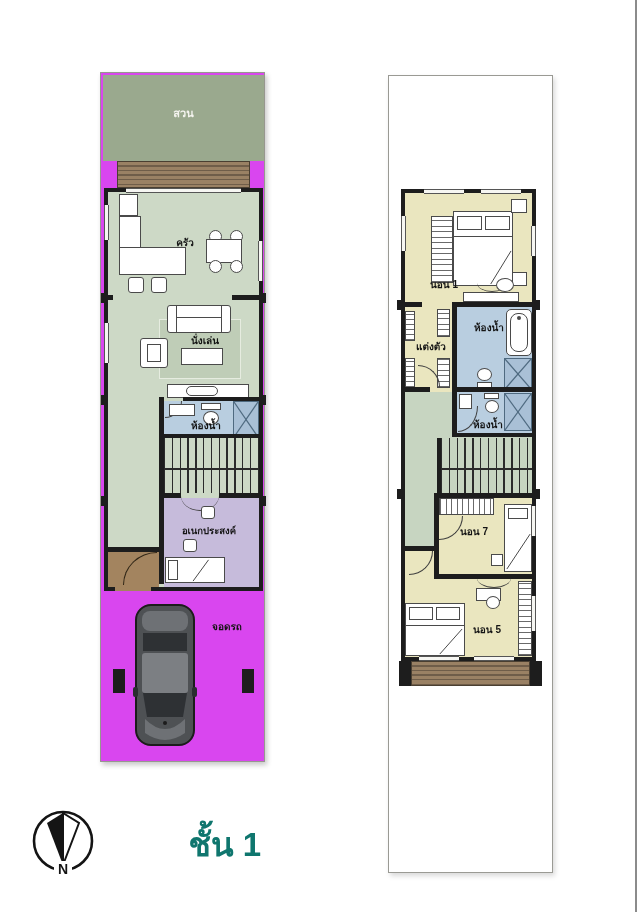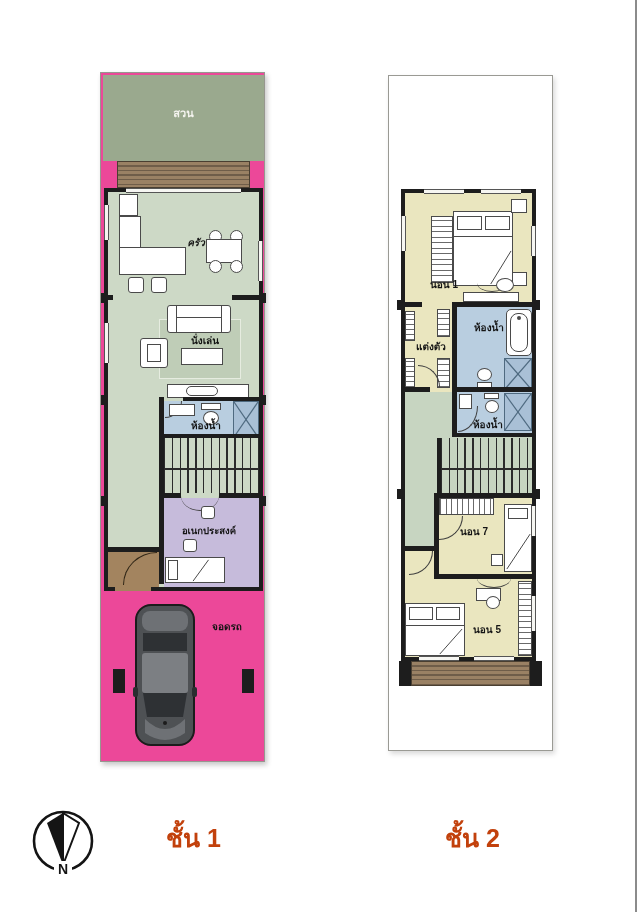--- a/index.html
+++ b/index.html
@@ -17,30 +17,30 @@
         border:1px solid #4a3f31;box-sizing:border-box;}
   .stairs{position:absolute;background-image:repeating-linear-gradient(90deg,#2b2b2b 0 1.4px,transparent 1.4px 7.8px);}
   .landing{position:absolute;left:0;right:0;top:55%;height:1.5px;background:#2b2b2b;}
   .xcell{position:absolute;background:#a9c0d6;border:1px solid #4f6a80;box-sizing:border-box;}
   .xsvg{position:absolute;left:0;top:0;width:100%;height:100%;}
   .win-h{position:absolute;background:#f6f6f2;border-top:1px solid #555;border-bottom:1px solid #555;box-sizing:border-box;}
   .win-v{position:absolute;background:#f6f6f2;border-left:1px solid #555;border-right:1px solid #555;box-sizing:border-box;}
   .hang-h{background-image:repeating-linear-gradient(90deg,#6a6a6a 0 1px,transparent 1px 5.5px);}
   .hang-v{background-image:repeating-linear-gradient(0deg,#6a6a6a 0 1px,transparent 1px 5.5px);}
   .arc{position:absolute;box-sizing:border-box;border:0 solid #3f3f3f;}
-  .title{position:absolute;font-weight:bold;font-size:25px;color:#c2410c;text-align:center;}
+  .title{position:absolute;font-weight:bold;font-size:33px;color:#0f766e;text-align:right;}
 </style>
 </head>
 <body>
 
 <div id="canvas">
 
   <div class="abs" style="left:635px;top:0;width:2px;height:912px;background:#8b8b8b;"></div>
 
-  <div class="plan" style="left:100px;top:72px;width:165px;height:690px;background:#ec4899;border:1px solid #97978f;box-shadow:2px 3px 5px rgba(0,0,0,0.22);">
+  <div class="plan" style="left:100px;top:72px;width:165px;height:690px;background:#d946ef;border:1px solid #97978f;box-shadow:2px 3px 5px rgba(0,0,0,0.22);">
 
     <div class="abs" style="left:2px;top:2px;width:161px;height:86px;background:#9aa98e;"></div>
     <div class="lbl lbl-w" style="left:0;top:34px;width:165px;font-size:11px;">สวน</div>
 
     <div class="deck" style="left:16px;top:88px;width:133px;height:27px;"></div>
 
     <div class="abs" style="left:3px;top:115px;width:159px;height:403px;background:#cdd9c6;border:4px solid #1d1d1d;"></div>
 
     <div class="win-h" style="left:25px;top:115px;width:115px;height:5px;"></div>
 
@@ -51,21 +51,21 @@
     <div class="fw" style="left:18px;top:121px;width:19px;height:22px;"></div>
     <div class="fw" style="left:18px;top:143px;width:22px;height:59px;"></div>
     <div class="fw" style="left:18px;top:174px;width:67px;height:28px;"></div>
     <div class="fw rr" style="left:27px;top:204px;width:16px;height:16px;"></div>
     <div class="fw rr" style="left:50px;top:204px;width:16px;height:16px;"></div>
     <div class="fw circ" style="left:108px;top:157px;width:13px;height:13px;"></div>
     <div class="fw circ" style="left:129px;top:157px;width:13px;height:13px;"></div>
     <div class="fw" style="left:105px;top:166px;width:36px;height:24px;"></div>
     <div class="fw circ" style="left:108px;top:187px;width:13px;height:13px;"></div>
     <div class="fw circ" style="left:129px;top:187px;width:13px;height:13px;"></div>
-    <div class="lbl" style="left:75px;top:164px;width:40px;font-style:italic;">ครัว</div>
+    <div class="lbl" style="left:64px;top:164px;width:40px;">ครัว</div>
 
     <div class="wall" style="left:131px;top:222px;width:31px;height:5px;"></div>
     <div class="wall" style="left:3px;top:222px;width:9px;height:5px;"></div>
 
     <div class="abs" style="left:58px;top:246px;width:82px;height:60px;background:#bfcdb7;border:1px solid #e6ece0;"></div>
     <div class="fw rr" style="left:66px;top:232px;width:64px;height:28px;">
       <div class="abs" style="left:8px;top:0;width:1px;height:100%;background:#4a4a4a;"></div>
       <div class="abs" style="right:8px;top:0;width:1px;height:100%;background:#4a4a4a;"></div>
       <div class="abs" style="left:9px;top:11px;right:9px;height:1px;background:#4a4a4a;"></div>
     </div>
@@ -134,21 +134,21 @@
       <rect x="10" y="34" width="44" height="18" fill="#2e3134"></rect>
       <rect x="9" y="54" width="46" height="40" rx="3" fill="#7c7f83"></rect>
       <path d="M10 94 L54 94 L50 118 L14 118 Z" fill="#2e3134"></path>
       <path d="M12 120 Q32 140 52 120 L52 134 Q32 148 12 134 Z" fill="#6e7175"></path>
       <rect x="0" y="88" width="5" height="10" rx="2" fill="#2a2d30"></rect>
       <rect x="59" y="88" width="5" height="10" rx="2" fill="#2a2d30"></rect>
       <circle cx="32" cy="124" r="2" fill="#1c1c1c"></circle>
     </svg>
   </div>
 
-  <div class="plan" style="left:388px;top:75px;width:165px;height:676px;background:#ffffff;border:1.5px solid #9a9a94;box-shadow:2px 3px 5px rgba(0,0,0,0.15);">
+  <div class="plan" style="left:388px;top:75px;width:165px;height:798px;background:#ffffff;border:1.5px solid #9a9a94;box-shadow:2px 3px 5px rgba(0,0,0,0.15);">
 
     <div class="abs" style="left:12px;top:113px;width:135px;height:472px;background:#eae6bf;border:4px solid #1d1d1d;"></div>
 
     <div class="win-h" style="left:35px;top:113px;width:40px;height:5px;"></div>
     <div class="win-h" style="left:92px;top:113px;width:40px;height:5px;"></div>
     <div class="win-v" style="left:12px;top:140px;width:5px;height:35px;"></div>
     <div class="win-v" style="left:142px;top:150px;width:5px;height:30px;"></div>
 
     <div class="fw hang-v" style="left:42px;top:140px;width:22px;height:67px;"></div>
     <div class="fw" style="left:64px;top:135px;width:60px;height:75px;">
@@ -269,15 +269,14 @@
 
   <svg class="abs" style="left:27px;top:803px;" width="72" height="78" viewBox="0 0 72 78">
     <circle cx="36" cy="38" r="29" fill="none" stroke="#141414" stroke-width="2.6"></circle>
     <path d="M36 10 L20 20 L36 62 L36 30 Z" fill="#141414"></path>
     <path d="M36 10 L52 20 L36 62 L36 30 Z" fill="#ffffff" stroke="#141414" stroke-width="2"></path>
     <rect x="27" y="58" width="18" height="16" fill="#ffffff"></rect>
     <text x="36" y="71" text-anchor="middle" font-family="Liberation Sans, sans-serif" font-size="14" font-weight="bold" fill="#141414">N</text>
   </svg>
 
   <div class="title" style="left:126px;top:818px;width:135px;">ชั้น 1</div>
-  <div class="title" style="left:405px;top:818px;width:135px;">ชั้น 2</div>
 
 </div>
 
 </body></html>

